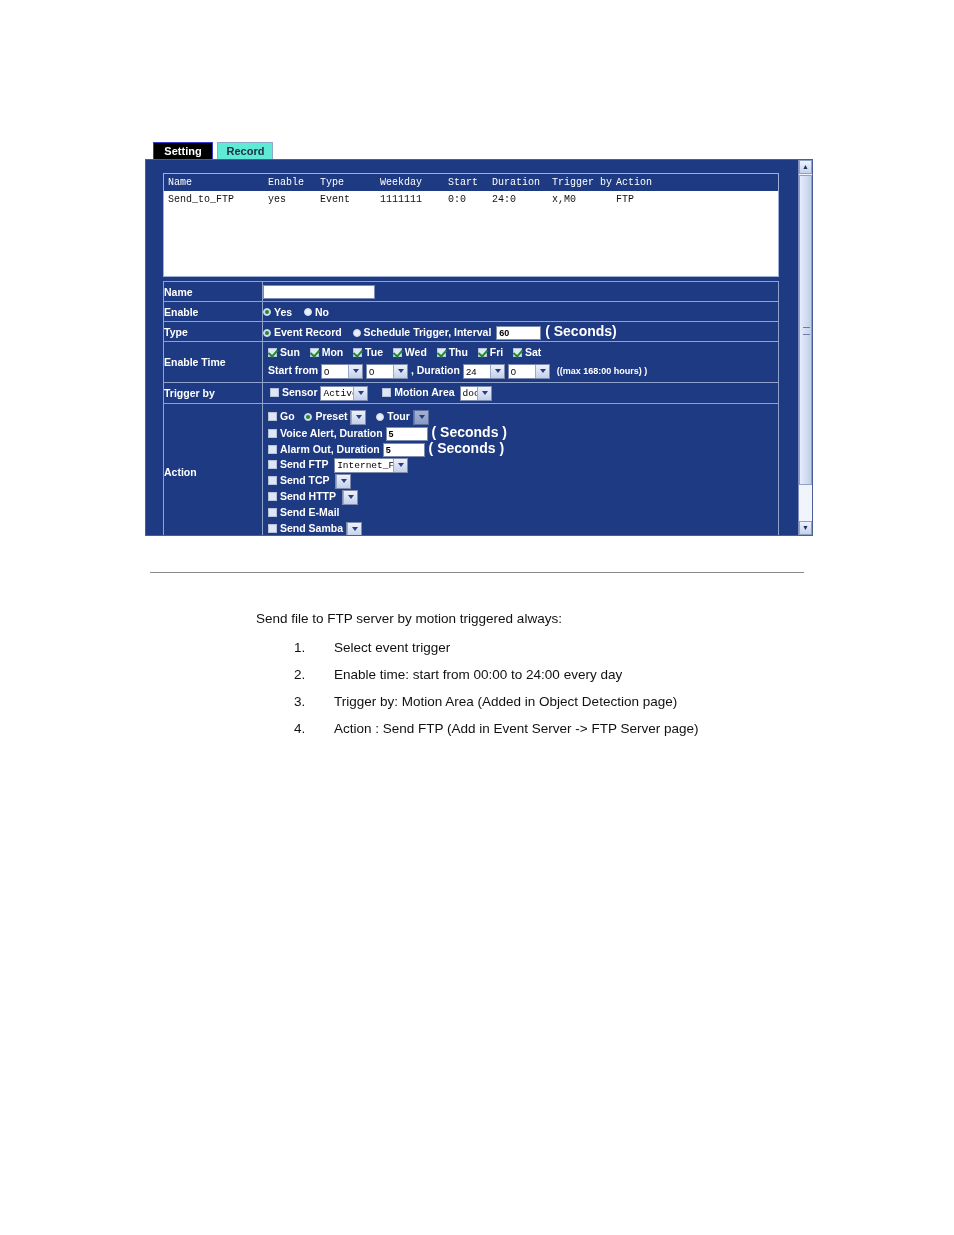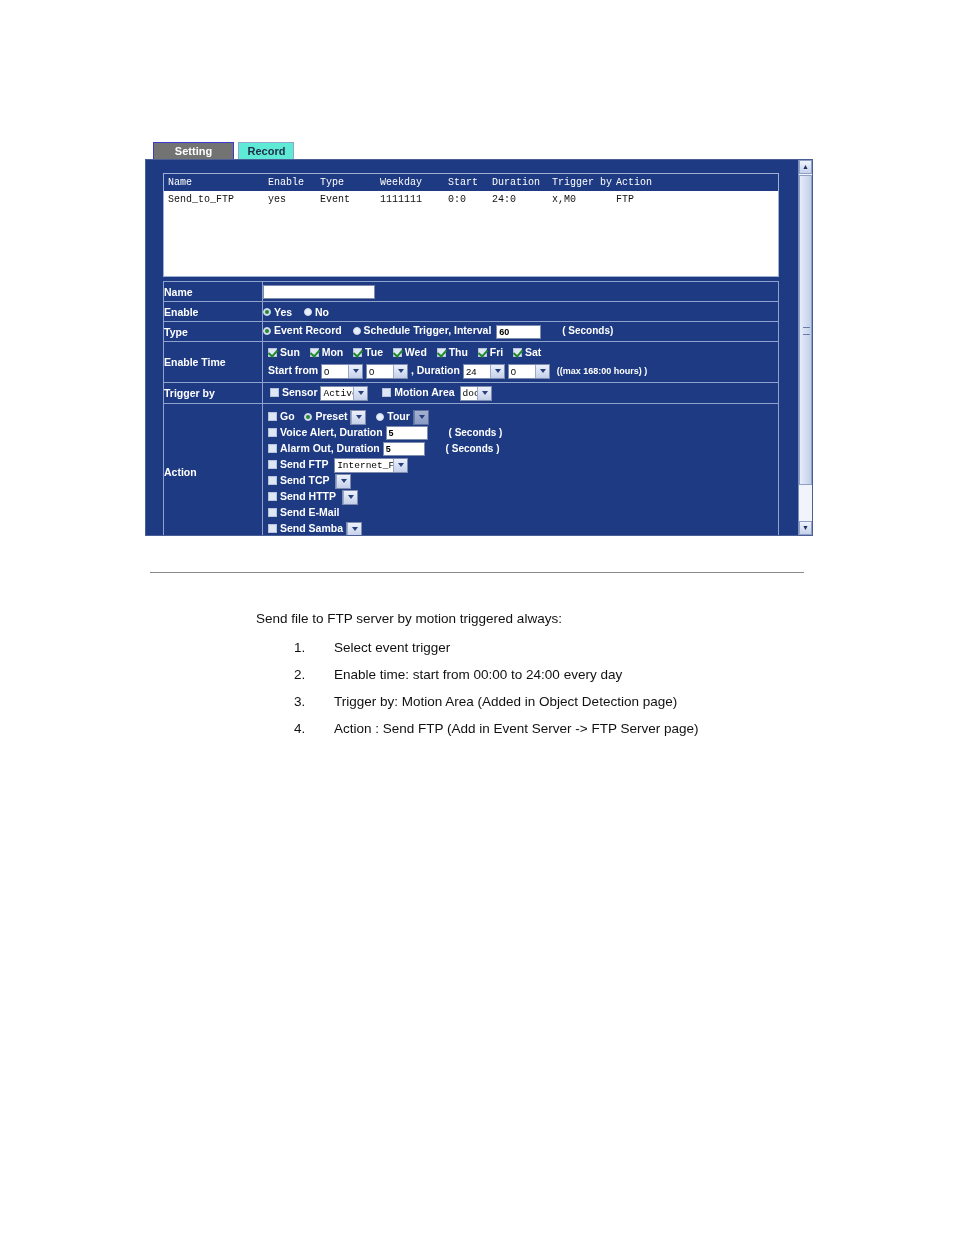--- a/index.html
+++ b/index.html
@@ -9,21 +9,21 @@
     position:relative;overflow:hidden;
   }
 
   
   #tabs{position:absolute;left:153px;top:142px;width:660px;height:18px;}
   .tab{
     display:inline-block;height:17px;line-height:17px;
     font-size:11px;font-weight:bold;text-align:center;
     vertical-align:top;box-sizing:border-box;
   }
-  .tab-setting{width:81px;background:#737373;color:#ffffff;
+  .tab-setting{width:60px;background:#000000;color:#ffffff;
     border:1px solid #3a3ad0;border-bottom:none;}
   .tab-record{width:56px;background:#5eead4;color:#20304a;
     border:1px solid #8fa7c8;border-bottom:none;}
 
   
   #panel{
     position:absolute;left:145px;top:159px;width:668px;height:377px;
     background:#1e3a82;border:1px solid #4a5f96;box-sizing:border-box;
   }
   #panel-inner{position:absolute;left:0;top:0;right:14px;bottom:0;overflow:hidden;padding-left:16px;}
@@ -125,21 +125,21 @@
     background:linear-gradient(#edf1fb,#c4d0ea);border-left:1px solid #9aa9cb;
   }
   .sel-arrow{
     position:absolute;right:3px;top:4px;width:0;height:0;z-index:2;
     border-left:3px solid transparent;border-right:3px solid transparent;
     border-top:4px solid #26407c;
   }
   .sel.tiny{width:14px;padding:0 13px 0 1px;background:#eef1f9;}
   .sel.num{width:42px;font-family:"Liberation Sans",sans-serif;font-size:9.5px;}
 
-  .seconds{font-size:10px;font-weight:bold;margin-left:18px;}
+  .seconds{font-size:14px;font-weight:bold;margin-left:1px;}
   .note{font-size:9px;font-weight:bold;margin-left:4px;}
 
   .act-line{height:16px;line-height:16px;white-space:nowrap;padding-left:5px;}
 
   
   #divider{position:absolute;left:150px;top:572px;width:654px;height:0;
     border-top:1px solid #8a8a8a;}
   #copy{position:absolute;left:256px;top:605px;width:620px;
     font-size:13.5px;color:#111111;line-height:27px;}
   #copy .intro{margin:0 0 2px 0;}

